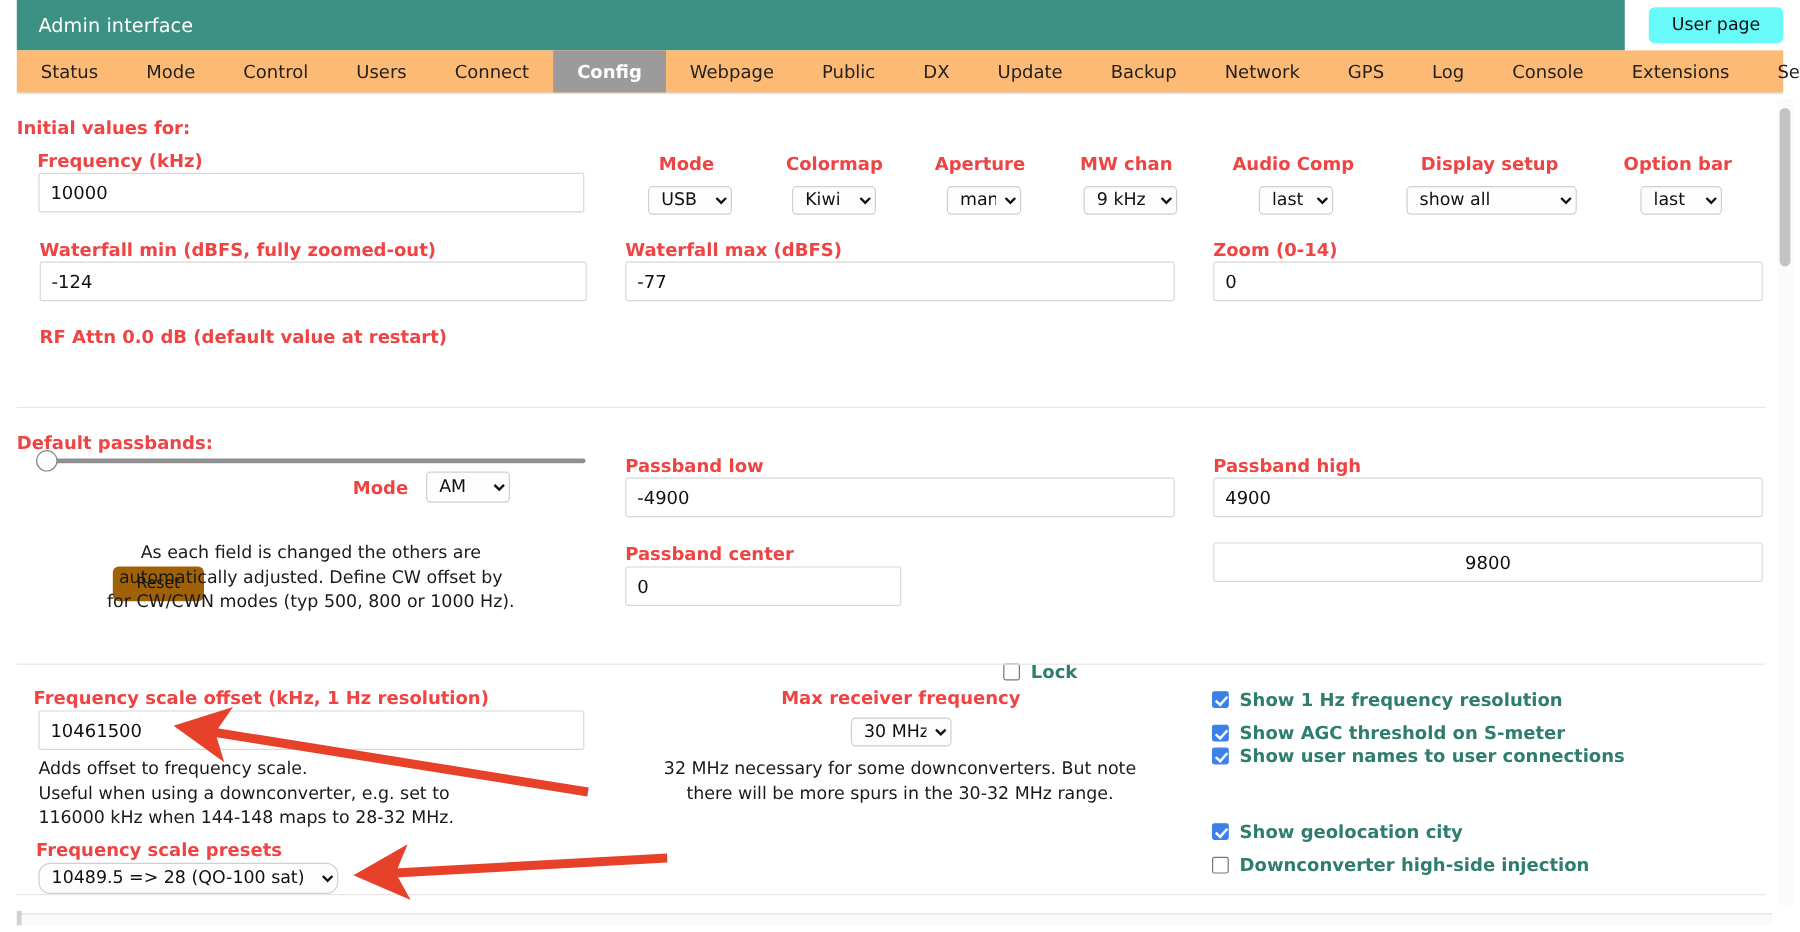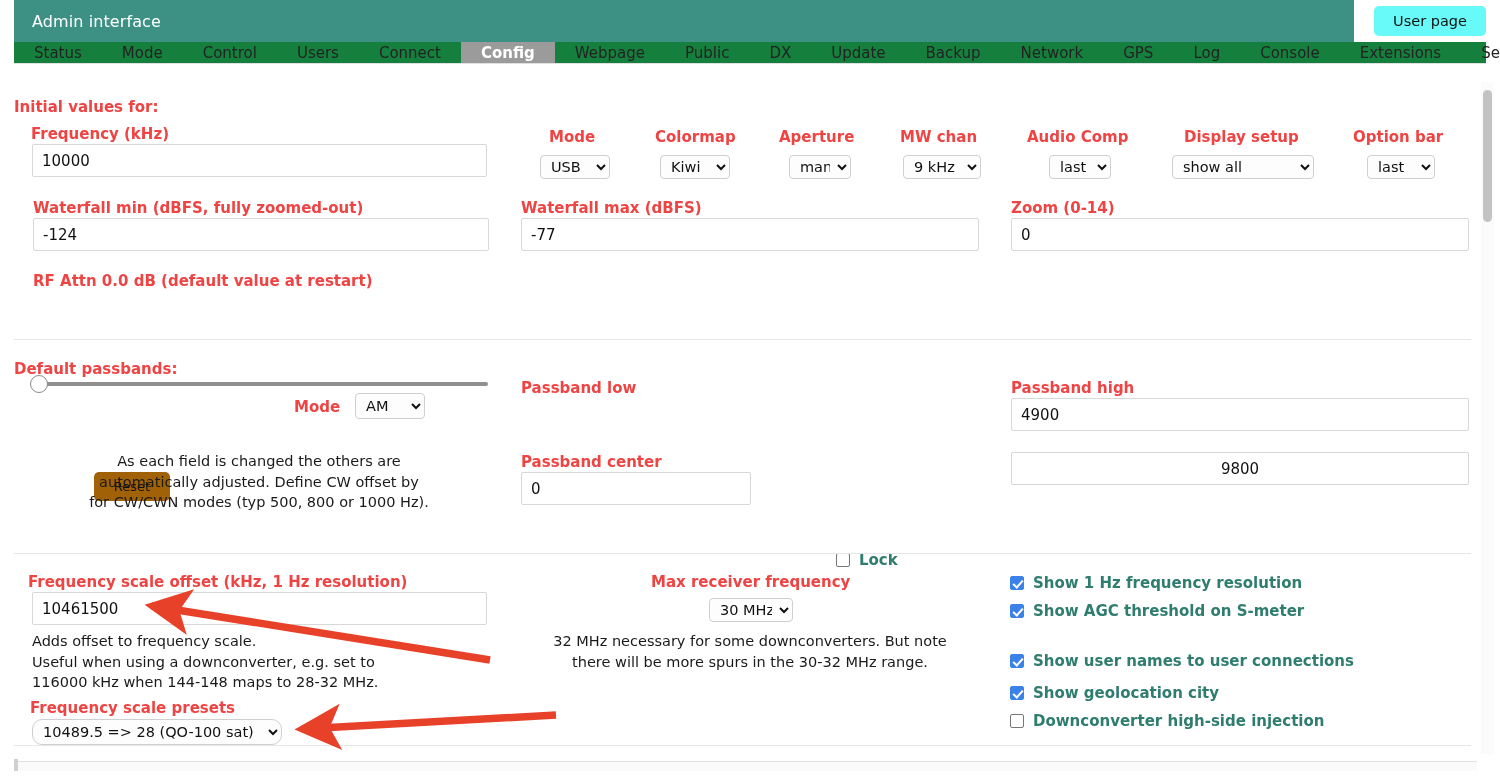--- a/index.html
+++ b/index.html
@@ -45,22 +45,22 @@
     cursor: pointer;
     line-height: 30px;
     text-align: center;
     padding: 0;
   }
 
   
   .tabbar {
     position: absolute;
     left: 14px; top: 42px;
-    width: 1472px; height: 22px;
-    background: #15803d;
+    width: 1472px; height: 36px;
+    background: #fdba74;
     border-bottom: 1px solid #e0e0e0;
     display: flex;
     align-items: stretch;
   }
   .tab {
     display: flex;
     align-items: center;
     justify-content: center;
     padding: 0 20px;
     font-size: 15px;
@@ -357,20 +357,21 @@
       <option>AM</option>
     </select>
 
     <div class="helptext center" style="left:34px;top:371px;width:450px;">
       <div>As each field is changed the others are</div>
       <div>automatically adjusted. Define CW offset by</div>
       <div>for CW/CWN modes (typ 500, 800 or 1000 Hz).</div>
     </div>
 
     <div class="lbl" style="position:absolute;left:521px;top:299px;">Passband low</div>
+    <input class="field" style="left: 521px; top: 318px; width: 458px; height: 33px;" value="-4900">
 
     <div class="lbl" style="position:absolute;left:1011px;top:299px;">Passband high</div>
     <input class="field" style="left: 1011px; top: 318px; width: 458px; height: 33px;" value="4900">
 
     <div class="lbl" style="position:absolute;left:521px;top:373px;">Passband center</div>
     <input class="field" style="left: 521px; top: 392px; width: 230px; height: 33px;" value="0">
 
     <div class="lock-wrap">
       <span class="cbox"></span>
       <span class="cblabel">Lock</span>
@@ -406,21 +407,21 @@
     </div>
 
     <div class="cbrow" style="top:494px;">
       <span class="cbox on"></span>
       <span class="cblabel">Show 1 Hz frequency resolution</span>
     </div>
     <div class="cbrow" style="top:522px;">
       <span class="cbox on"></span>
       <span class="cblabel">Show AGC threshold on S-meter</span>
     </div>
-    <div class="cbrow" style="top:572px;">
+    <div class="cbrow" style="top:541px;">
       <span class="cbox on"></span>
       <span class="cblabel">Show user names to user connections</span>
     </div>
     <div class="cbrow" style="top:604px;">
       <span class="cbox on"></span>
       <span class="cblabel">Show geolocation city</span>
     </div>
     <div class="cbrow" style="top:632px;">
       <span class="cbox"></span>
       <span class="cblabel">Downconverter high-side injection</span>

